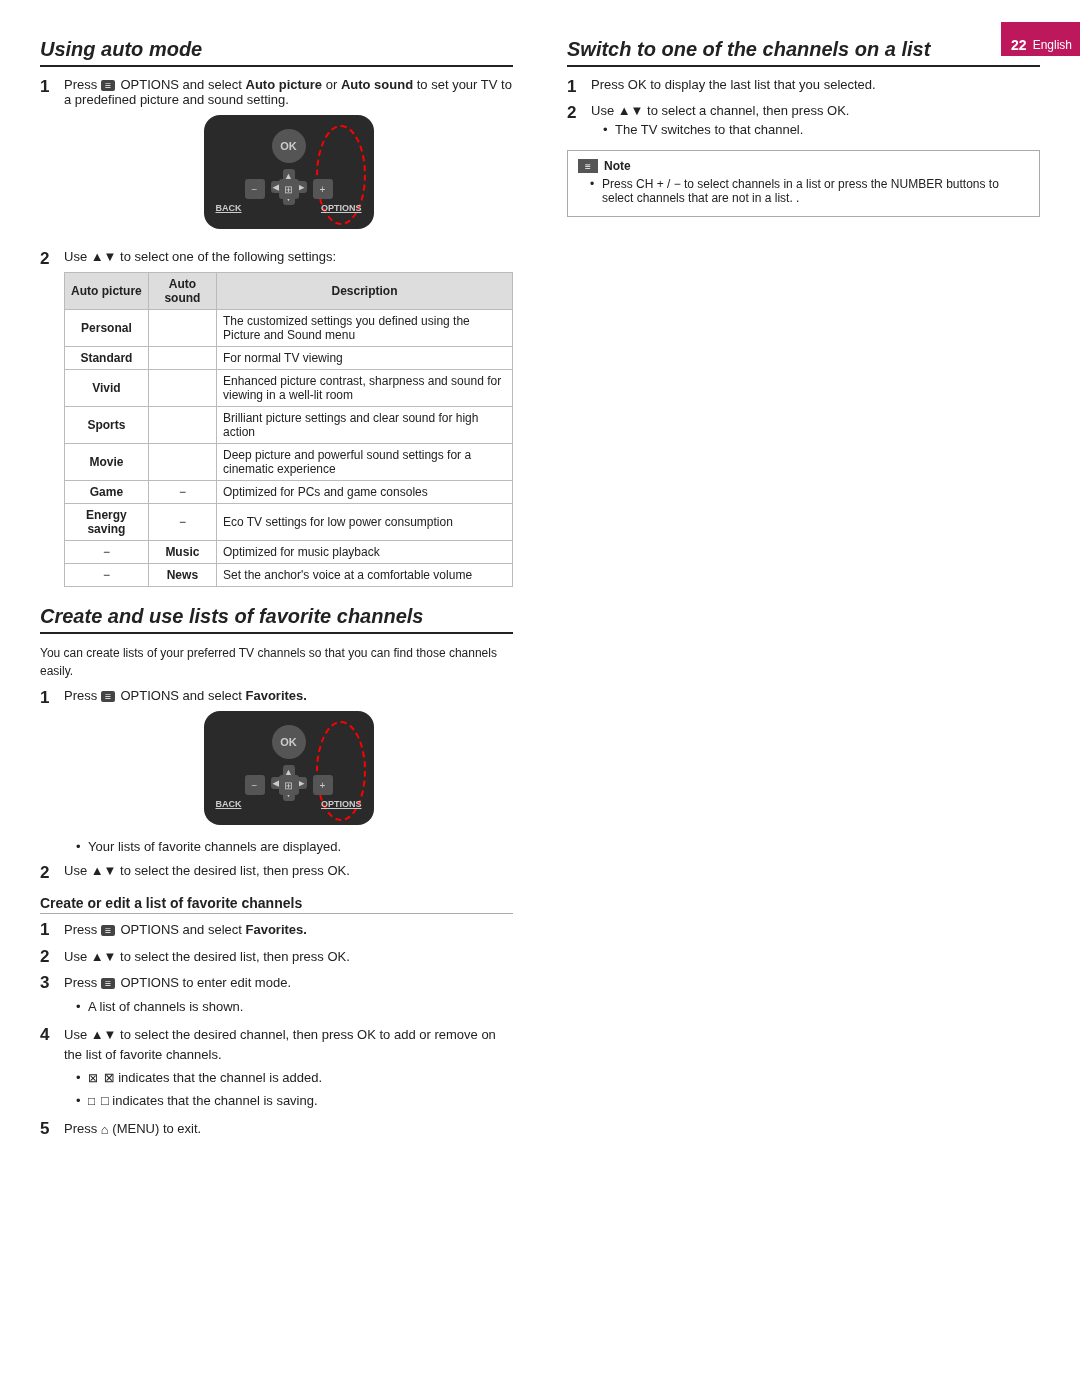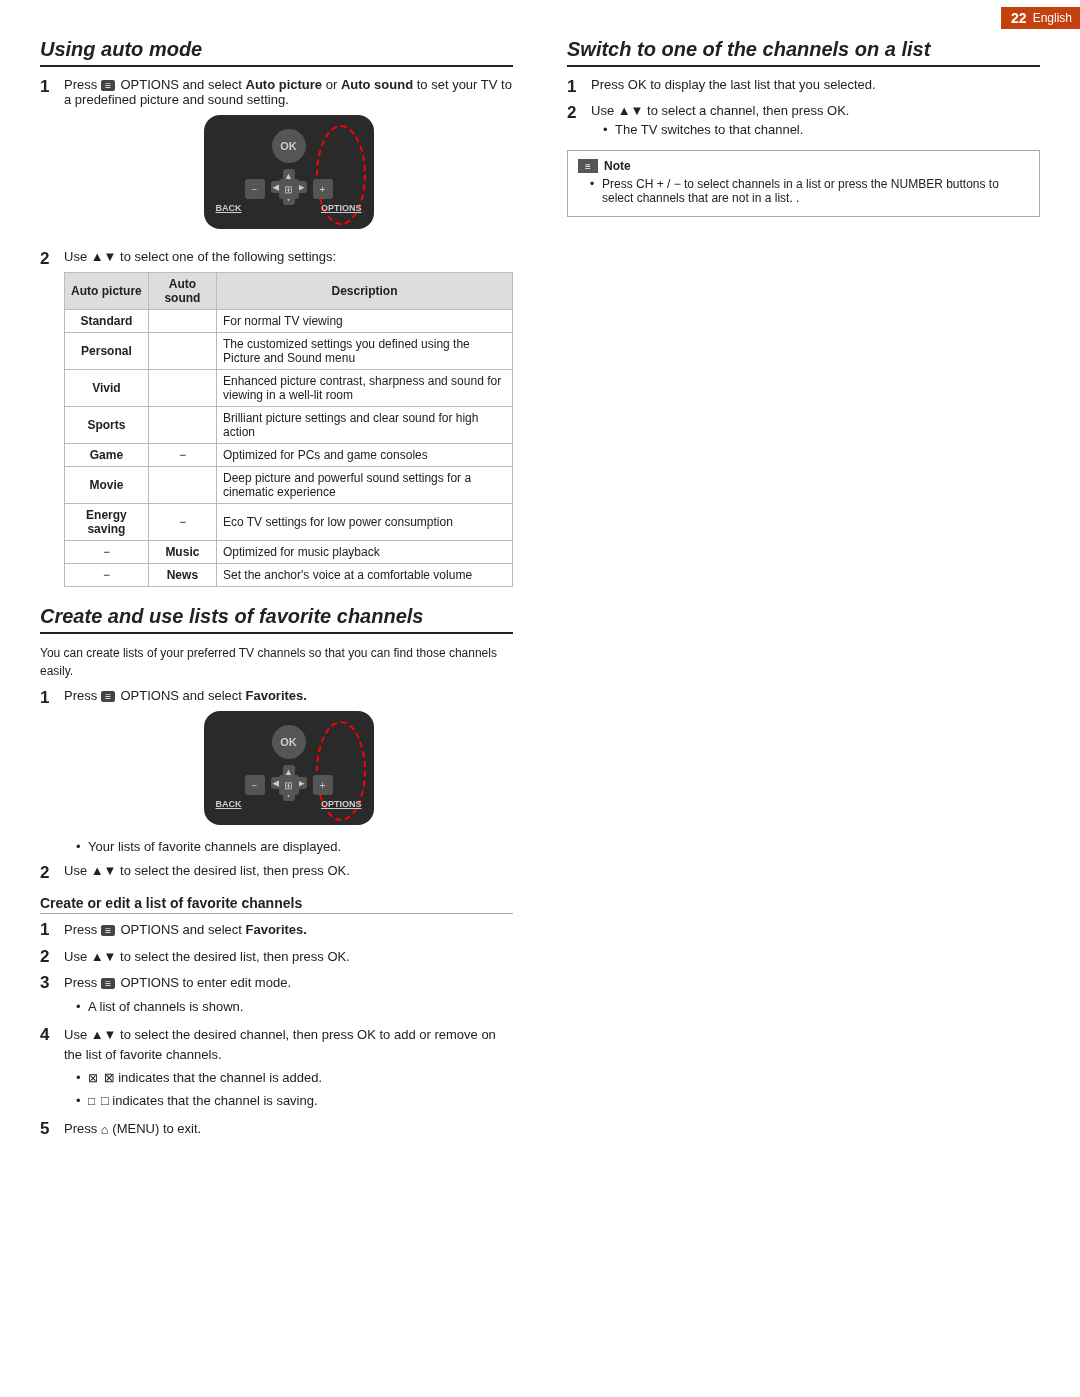--- a/index.html
+++ b/index.html
@@ -9,26 +9,26 @@
       background: #fff;
       color: #222;
       width: 1080px;
       min-height: 1397px;
       padding: 0;
     }
 
     
     .page-badge {
       position: absolute;
-      top: 7px;
+      top: 22px;
       right: 0;
-      background: #c2410c;
+      background: #be185d;
       color: #fff;
       font-size: 12px;
-      padding: 3px 8px 3px 10px;
+      padding: 15px 8px 3px 10px;
       display: flex;
       align-items: center;
       gap: 6px;
     }
     .page-badge .page-num {
       font-size: 14px;
       font-weight: bold;
     }
 
     .outer {
@@ -381,48 +381,48 @@
             <table class="auto-table">
               <thead>
                 <tr>
                   <th>Auto picture</th>
                   <th>Auto sound</th>
                   <th>Description</th>
                 </tr>
               </thead>
               <tbody id="auto-table-body">
               <tr>
+                    <td class="center bold">Personal</td>
+                    <td class="center"></td>
+                    <td>The customized settings you defined using the Picture and Sound menu</td>
+                  </tr>
+                  <tr>
                     <td class="center bold">Standard</td>
                     <td class="center"></td>
                     <td>For normal TV viewing</td>
                   </tr>
                   <tr>
-                    <td class="center bold">Personal</td>
-                    <td class="center"></td>
-                    <td>The customized settings you defined using the Picture and Sound menu</td>
-                  </tr>
-                  <tr>
                     <td class="center bold">Vivid</td>
                     <td class="center"></td>
                     <td>Enhanced picture contrast, sharpness and sound for viewing in a well-lit room</td>
                   </tr>
                   <tr>
                     <td class="center bold">Sports</td>
                     <td class="center"></td>
                     <td>Brilliant picture settings and clear sound for high action</td>
                   </tr>
                   <tr>
+                    <td class="center bold">Movie</td>
+                    <td class="center"></td>
+                    <td>Deep picture and powerful sound settings for a cinematic experience</td>
+                  </tr>
+                  <tr>
                     <td class="center bold">Game</td>
                     <td class="center">−</td>
                     <td>Optimized for PCs and game consoles</td>
-                  </tr>
-                  <tr>
-                    <td class="center bold">Movie</td>
-                    <td class="center"></td>
-                    <td>Deep picture and powerful sound settings for a cinematic experience</td>
                   </tr>
                   <tr>
                     <td class="center bold">Energy saving</td>
                     <td class="center">−</td>
                     <td>Eco TV settings for low power consumption</td>
                   </tr>
                   <tr>
                     <td class="center">−</td>
                     <td class="center bold">Music</td>
                     <td>Optimized for music playback</td>

